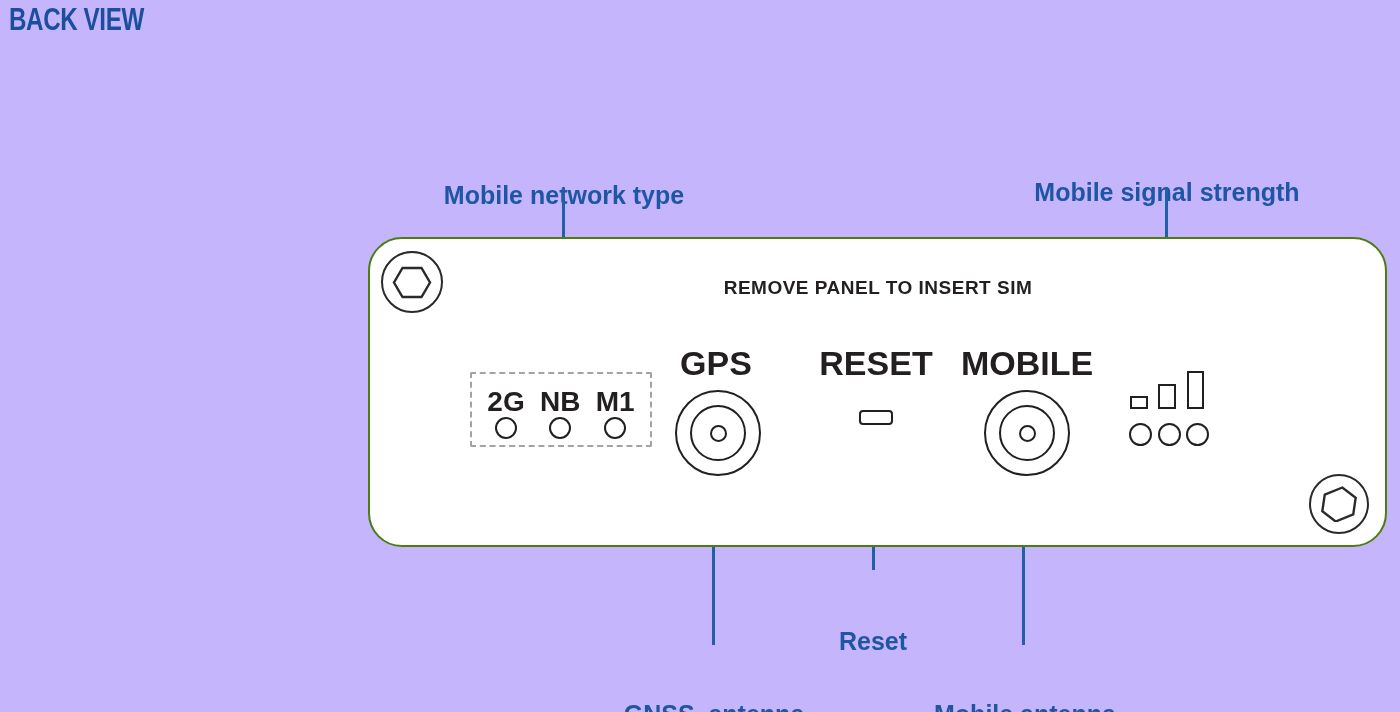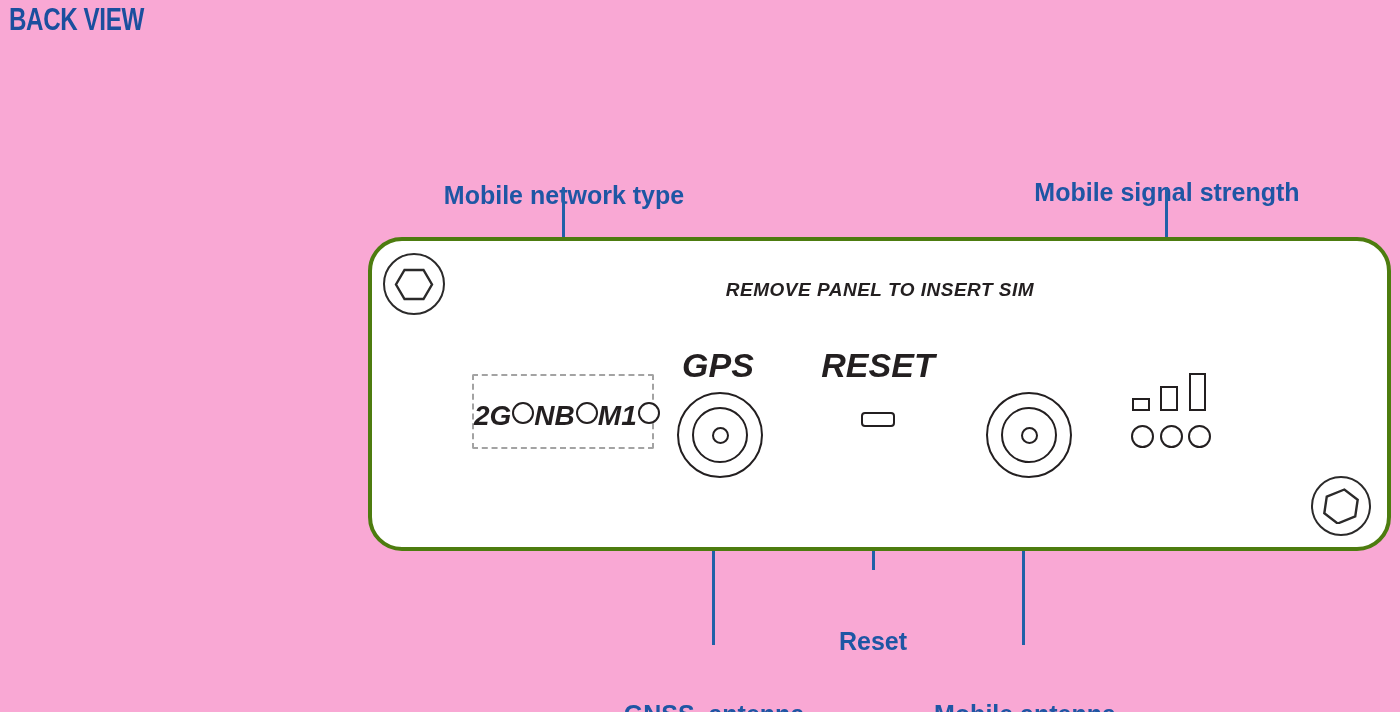--- a/index.html
+++ b/index.html
@@ -1,17 +1,17 @@
 <!DOCTYPE html>
 <html><head>
 <meta charset="utf-8">
 <style>
   html,body{margin:0;padding:0;background:#ffffff;}
   .stage{
-    position:relative;width:1400px;height:712px;background:#f9a8d4;overflow:hidden;
+    position:relative;width:1400px;height:712px;background:#c4b5fd;overflow:hidden;
     font-family:"Liberation Sans","DejaVu Sans",sans-serif;
   }
   
   .page-title{
     position:absolute;left:9px;top:2px;margin:0;
     font-size:31px;font-weight:700;color:#1b4f9e;
     transform:scaleX(0.78);transform-origin:left top;
     letter-spacing:-0.5px;white-space:nowrap;
   }
   
@@ -27,37 +27,37 @@
   
   .leader{position:absolute;width:3px;background:#2160a8;}
   .l-network{left:562px;top:188px;height:185px;}
   .l-signal {left:1165px;top:187px;height:191px;}
   .l-gnss   {left:712px;top:473px;height:172px;}
   .l-reset  {left:872px;top:424px;height:146px;}
   .l-mobile {left:1022px;top:473px;height:172px;}
   
   .panel{
     position:absolute;left:368px;top:237px;width:1015px;height:306px;
-    border:4px solid #4d7c0f;border-radius:34px;background:#ffffff;font-style:italic;
+    border:2px solid #4d7c0f;border-radius:34px;background:#ffffff;
   }
   .screw{position:absolute;border:2px solid #2b2a2a;border-radius:50%;
     display:flex;align-items:center;justify-content:center;}
   .screw-tl{left:11px;top:12px;width:58px;height:58px;}
   .screw-br{left:939px;top:235px;width:56px;height:56px;}
   .sim-notice{
     position:absolute;left:292px;top:38px;width:432px;text-align:center;
     font-size:19px;font-weight:700;letter-spacing:0.5px;color:#231f20;white-space:nowrap;
   }
   
   .led-box{
     position:absolute;left:100px;top:133px;width:178px;height:71px;
     border:2px dashed #a3a3a3;border-radius:2px;
     display:flex;justify-content:space-evenly;align-items:center;
   }
-  .led-col{display:flex;flex-direction:row;gap:1px;margin-top:8px;}
+  .led-col{display:flex;flex-direction:column;align-items:center;gap:1px;margin-top:8px;}
   .led-label{font-size:28px;font-weight:700;color:#231f20;line-height:28px;}
   .led-dot{width:18px;height:18px;border:2px solid #231f20;border-radius:50%;background:#fff;}
   
   .conn-label{position:absolute;top:105px;text-align:center;
     font-size:34px;font-weight:700;color:#231f20;white-space:nowrap;}
   .lbl-gps{left:286px;width:120px;}
   .lbl-reset{left:446px;width:120px;}
   .lbl-mobile{left:587px;width:140px;}
   
   .connector{position:absolute;width:82px;height:82px;border:2px solid #231f20;border-radius:50%;
@@ -134,20 +134,21 @@
     <div class="conn-label lbl-gps">GPS</div>
     <div class="connector conn-gps">
       <div class="conn-mid">
         <div class="conn-core"></div>
       </div>
     </div>
 
     <div class="conn-label lbl-reset">RESET</div>
     <div class="reset-btn"></div>
 
+    <div class="conn-label lbl-mobile">MOBILE</div>
     <div class="connector conn-mobile">
       <div class="conn-mid">
         <div class="conn-core"></div>
       </div>
     </div>
 
     <div>
       <div class="sig-bar sig-b1"></div>
       <div class="sig-bar sig-b2"></div>
       <div class="sig-bar sig-b3"></div>

